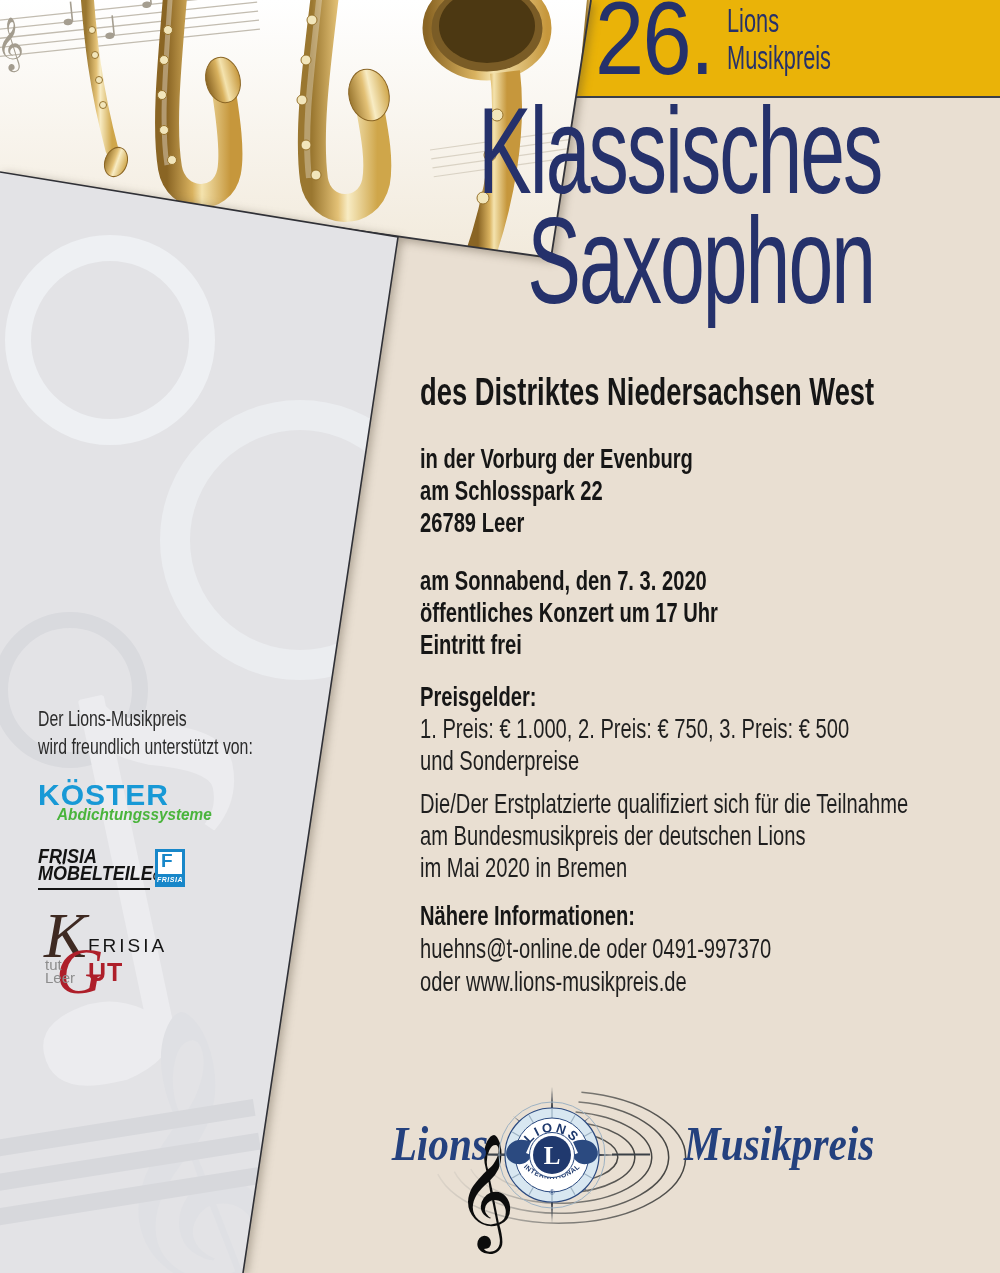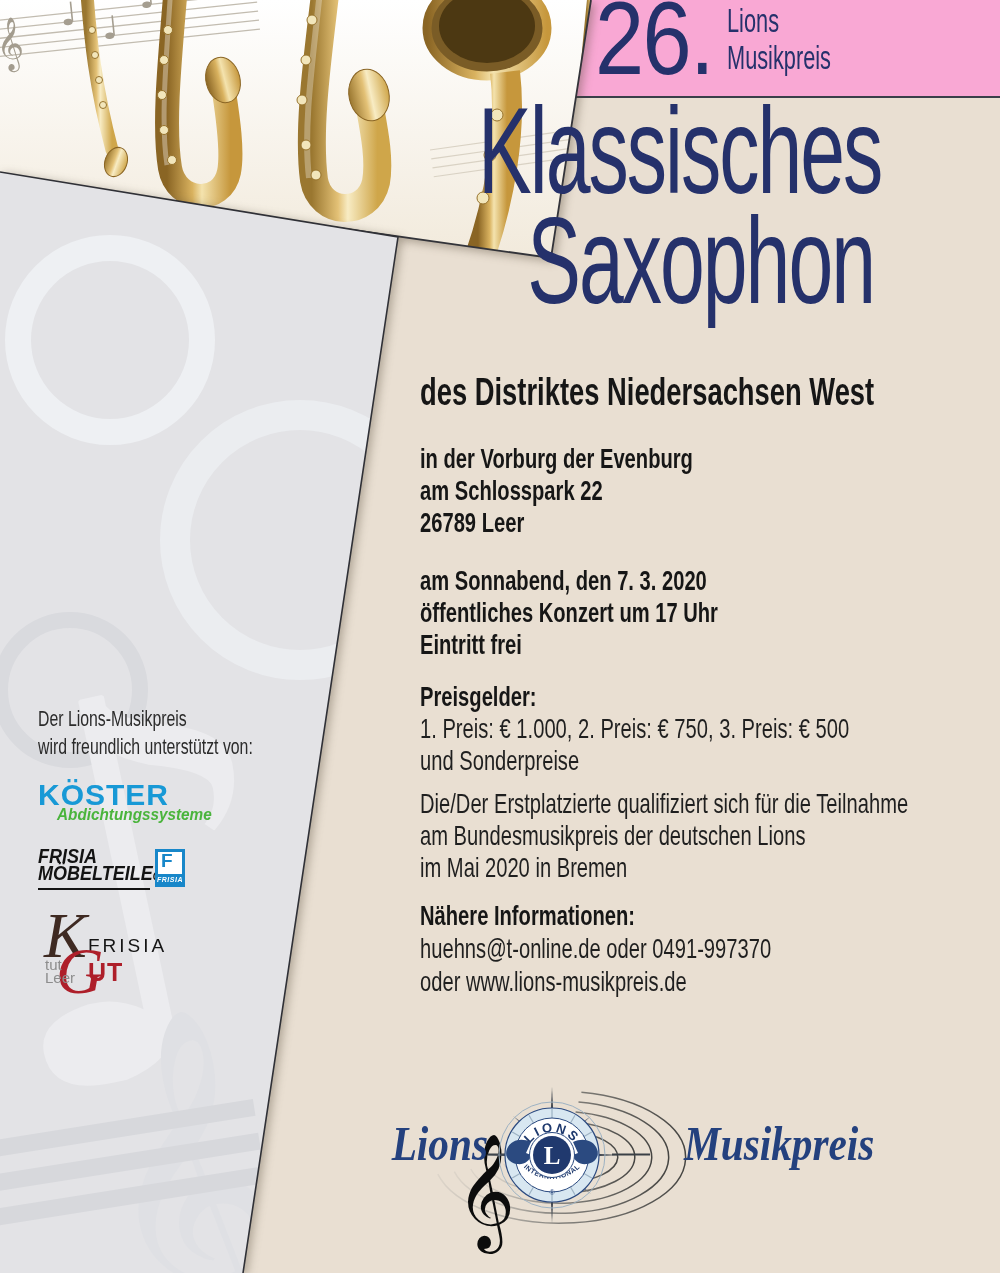--- a/index.html
+++ b/index.html
@@ -1,21 +1,21 @@
 <!DOCTYPE html>
 <html><head>
 <meta charset="utf-8">
 <style>
   html,body{margin:0;padding:0;background:#777;}
   .page{position:relative;width:1000px;height:1273px;overflow:hidden;
         background:#e9dfd2;font-family:"Liberation Sans",sans-serif;}
 
   
   .bluebox{position:absolute;left:540px;top:0;width:460px;height:96px;
-           background:#f9a8d4;border-bottom:2px solid #3a3f49;z-index:1;}
+           background:#eab308;border-bottom:2px solid #3a3f49;z-index:1;}
   .bb-num{position:absolute;left:55px;top:-14px;font-size:104px;line-height:1;
           color:#25316b;letter-spacing:-2px;transform:scaleX(.85);transform-origin:left top;
           font-weight:400;white-space:nowrap;}
   .bb-org{position:absolute;left:187px;top:2px;font-size:34px;line-height:37px;
           color:#25316b;transform:scaleX(.64);transform-origin:left top;white-space:nowrap;}
 
   
   .sheet{position:absolute;left:0;top:0;z-index:2;
          filter:drop-shadow(3px 3px 5px rgba(80,68,50,.40));}
   .graysheet{position:absolute;left:0;top:150px;z-index:3;

